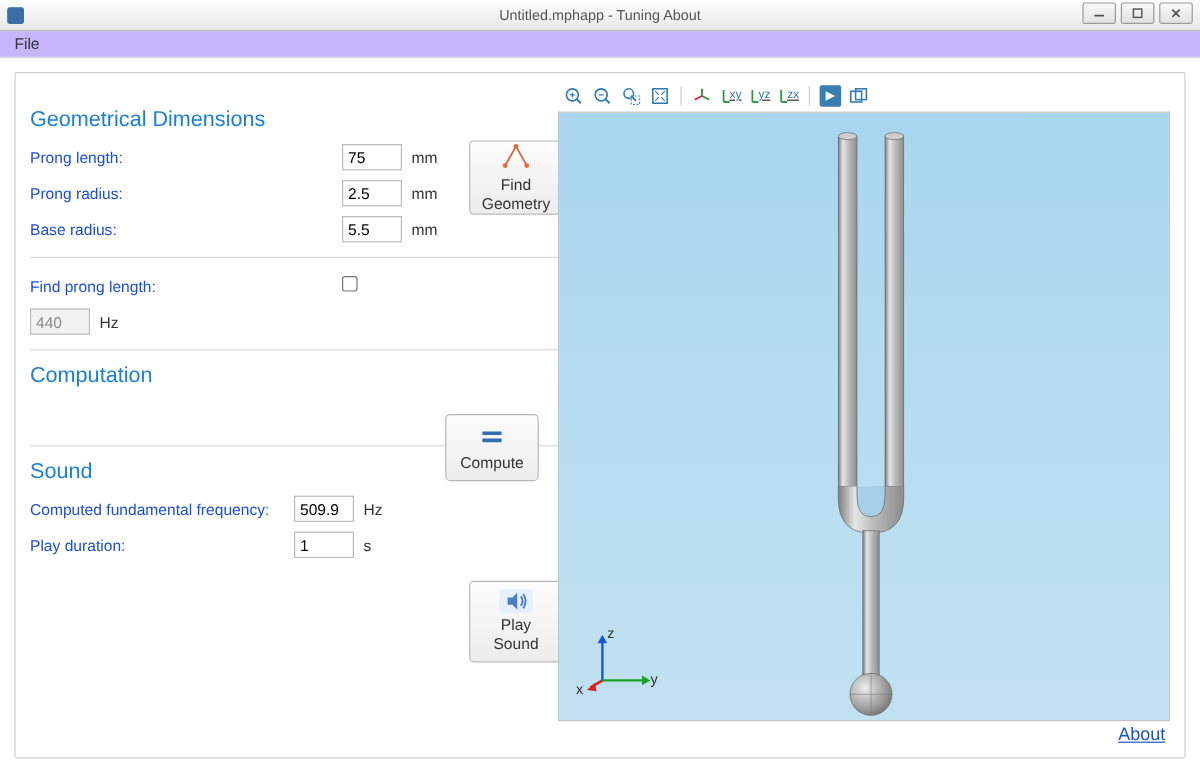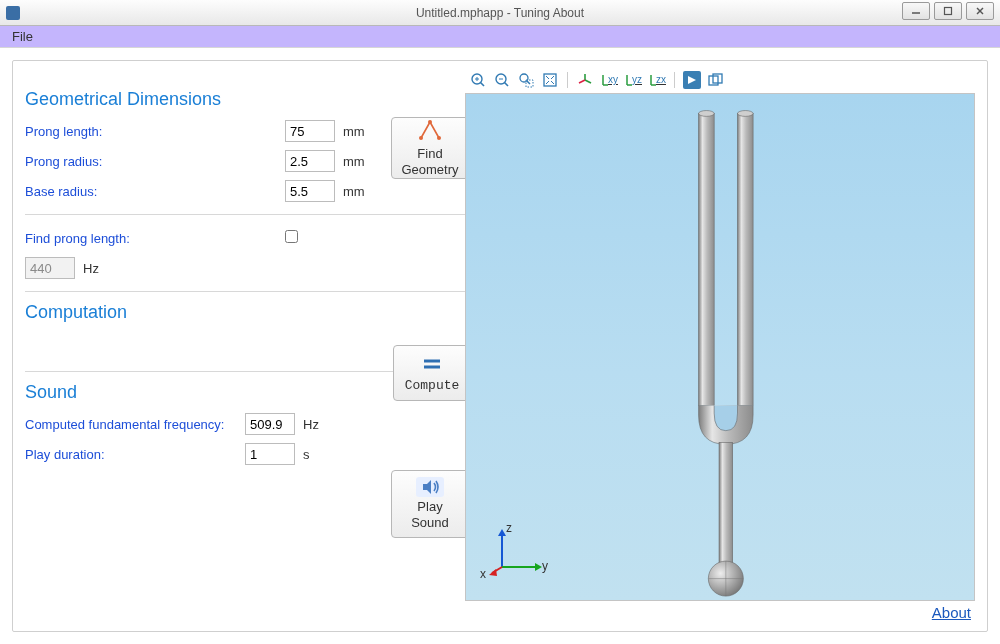--- a/index.html
+++ b/index.html
@@ -26,22 +26,22 @@
   .row .label { width:260px; padding-right:8px; color:#1d4ed8;}
   .row .field { width:50px;}
   .row input[type="text"] { width:100%; height:22px; padding:2px 4px; border:1px solid #bcbcbc; background:#fff; font:inherit;}
   .row input[disabled] { background:#f2f2f2; color:#8a8a8a;}
   .row .unit { width:36px; padding-left:8px; color:#333;}
   .row input[type="checkbox"]{ margin:0;}
   
   .bigbtn { border:1px solid #b7b7b7; border-radius:4px; background:linear-gradient(#fdfdfd,#ececec); padding:6px 6px; text-align:center; color:#333; display:flex; flex-direction:column; align-items:center; justify-content:center; cursor:default; line-height:1.25;}
   .bigbtn .icon { width:28px; height:28px; margin-bottom:2px; display:flex; align-items:center; justify-content:center;}
   .btn-geom { position:absolute; left:366px; top:32px; width:78px; height:62px;}
-  .btn-compute { position:absolute; left:368px; top:260px; width:78px; height:56px;font-family:Liberation Mono, monospace;}
-  .btn-sound { position:absolute; left:366px; top:385px; width:78px; height:68px;}
+  .btn-compute { position:absolute; left:346px; top:260px; width:78px; height:56px;}
+  .btn-sound { position:absolute; left:366px; top:399px; width:78px; height:68px;}
   
   .vtoolbar { height:22px; display:flex; align-items:center; gap:6px; padding-left:4px; margin-bottom:2px;}
   .vtoolbar .tb { width:18px; height:18px; display:flex; align-items:center; justify-content:center; border-radius:2px;}
   .vtoolbar .tb.sel { background:#3a7fb3;}
   .vtoolbar .txt { font-size:10px; color:#317ab3; line-height:1;}
   .sep { width:1px; height:16px; background:#ccc; margin:0 2px;}
   
   .viewer { position:absolute; top:24px; left:0; right:0; bottom:22px; border:1px solid #c4c4c4; background:linear-gradient(#a8d5ef,#b8ddf1 55%,#c1e1f0);}
   .about { position:absolute; right:4px; bottom:2px; color:#1a58bd; text-decoration:underline; font-size:15px;}
 </style>

